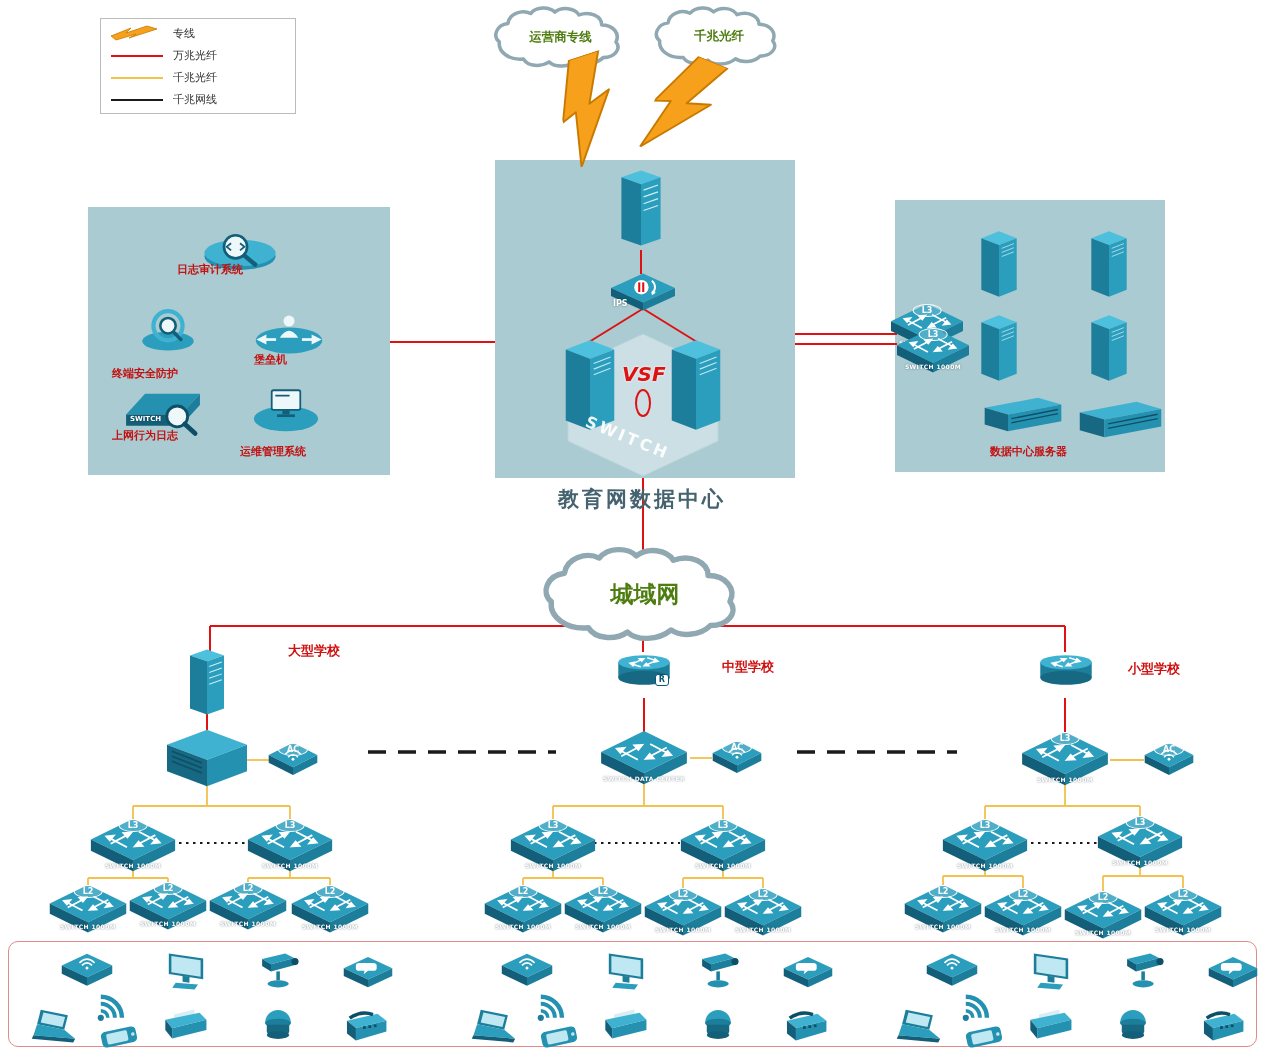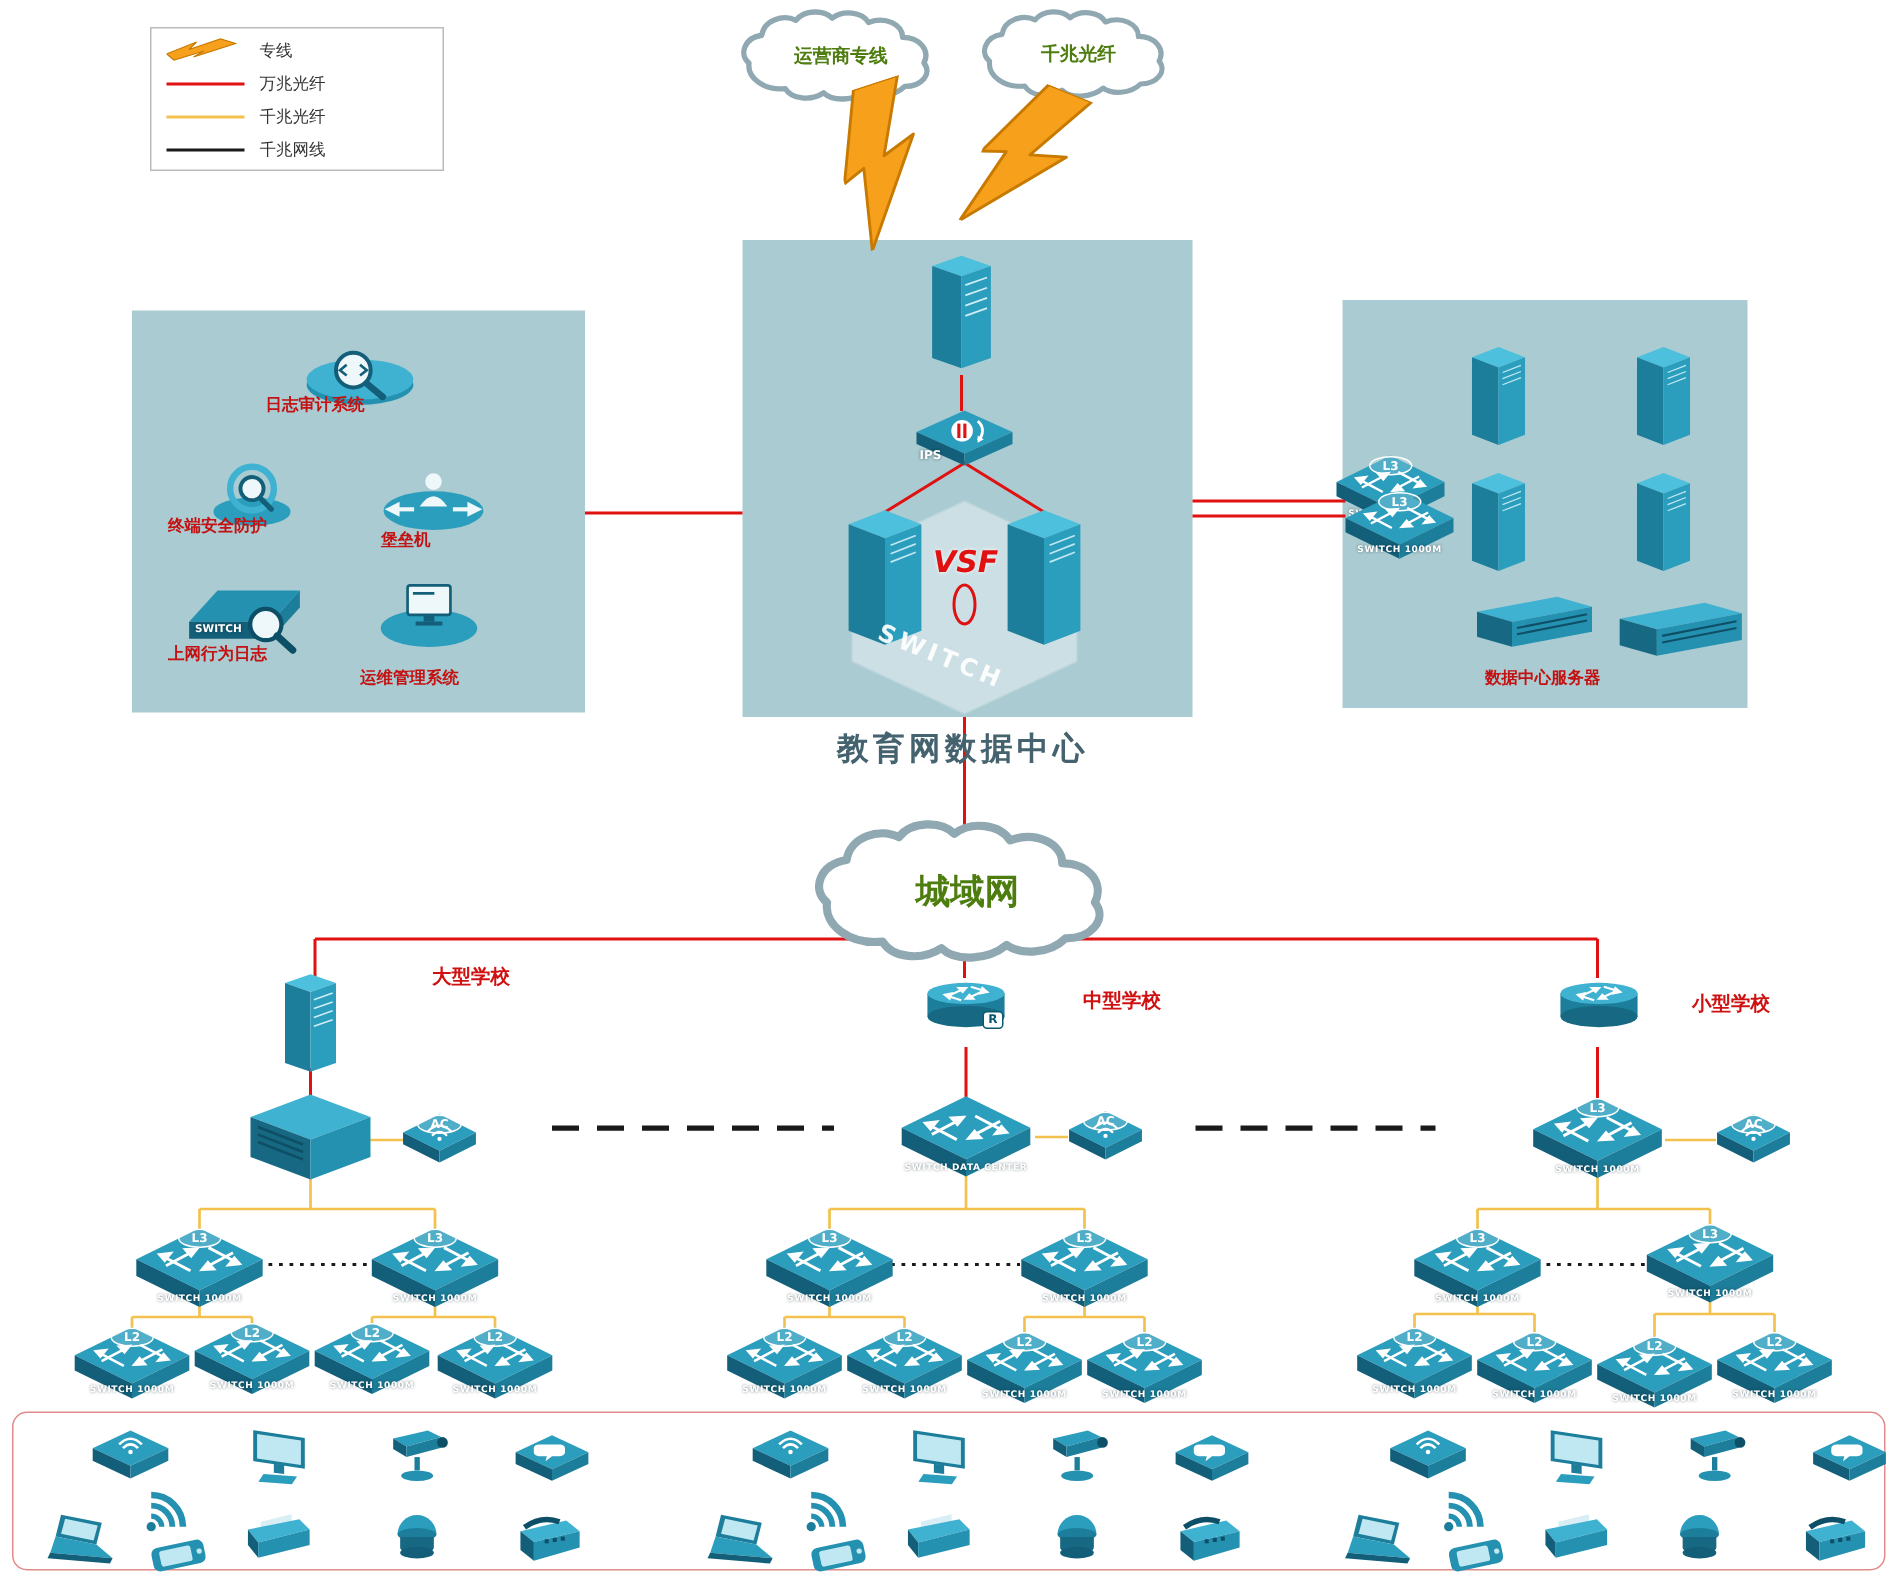--- a/index.html
+++ b/index.html
@@ -369,21 +369,21 @@
     <svg viewBox="0 0 90 56">
       <use href="#sym-audit"></use>
     </svg>
   </div>
 <div class="lbl-red" style="left:177px;top:262px;width:126px">日志审计系统</div>
 <div class="node" style="left:138px;top:306px;width:60px;height:48px">
     <svg viewBox="0 0 70 56">
       <use href="#sym-secure"></use>
     </svg>
   </div>
-<div class="lbl-red" style="left:112px;top:343px;width:112px">终端安全防护</div>
+<div class="lbl-red" style="left:112px;top:366px;width:112px">终端安全防护</div>
 <div class="node" style="left:252px;top:310px;width:74px;height:48px">
     <svg viewBox="0 0 80 52">
       <use href="#sym-bastion"></use>
     </svg>
   </div>
 <div class="lbl-red" style="left:254px;top:352px;width:70px">堡垒机</div>
 <div class="node" style="left:122px;top:388px;width:82px;height:53px">
   <svg viewBox="0 0 86 56">
       <use href="#sym-netlog"></use>
     </svg>

